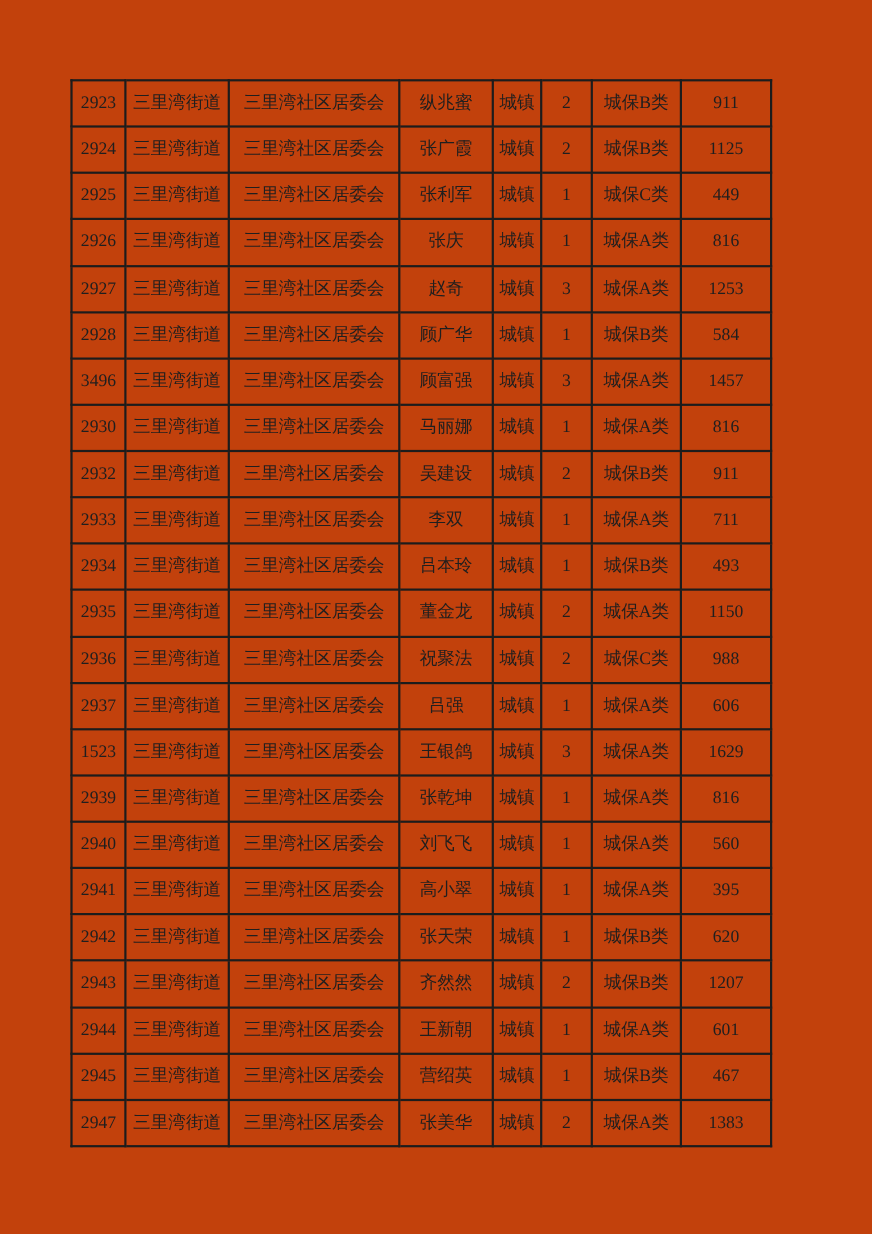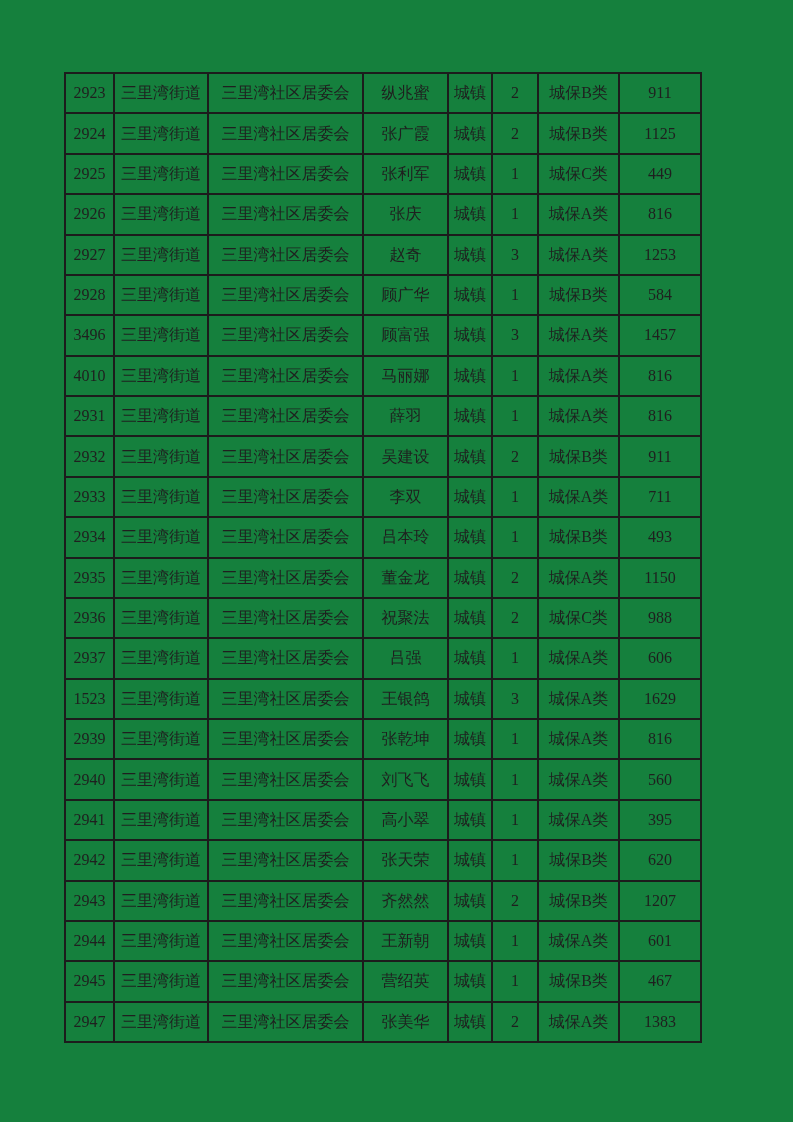--- a/index.html
+++ b/index.html
@@ -4,21 +4,21 @@
 <style>
   html, body {
     margin: 0;
     padding: 0;
     background: #ffffff;
   }
   .page {
     position: relative;
     width: 793px;
     height: 1122px;
-    background: #15803d;
+    background: #c2410c;
     overflow: hidden;
     font-family: "Liberation Serif", "DejaVu Serif", serif;
     color: #1f1f1f;
   }
   table.grid {
     position: absolute;
     left: 64px;
     top: 72px;
     width: 636px;
     height: 971px;
@@ -124,40 +124,30 @@
     <td>三里湾街道</td>
     <td>三里湾社区居委会</td>
     <td>顾富强</td>
     <td>城镇</td>
     <td>3</td>
     <td>城保A类</td>
     <td>1457</td>
   </tr>
 
   <tr>
-    <td>4010</td>
+    <td>2930</td>
     <td>三里湾街道</td>
     <td>三里湾社区居委会</td>
     <td>马丽娜</td>
     <td>城镇</td>
     <td>1</td>
     <td>城保A类</td>
     <td>816</td>
   </tr>
 
-  <tr>
-    <td>2931</td>
-    <td>三里湾街道</td>
-    <td>三里湾社区居委会</td>
-    <td>薛羽</td>
-    <td>城镇</td>
-    <td>1</td>
-    <td>城保A类</td>
-    <td>816</td>
-  </tr>
 
   <tr>
     <td>2932</td>
     <td>三里湾街道</td>
     <td>三里湾社区居委会</td>
     <td>吴建设</td>
     <td>城镇</td>
     <td>2</td>
     <td>城保B类</td>
     <td>911</td>

